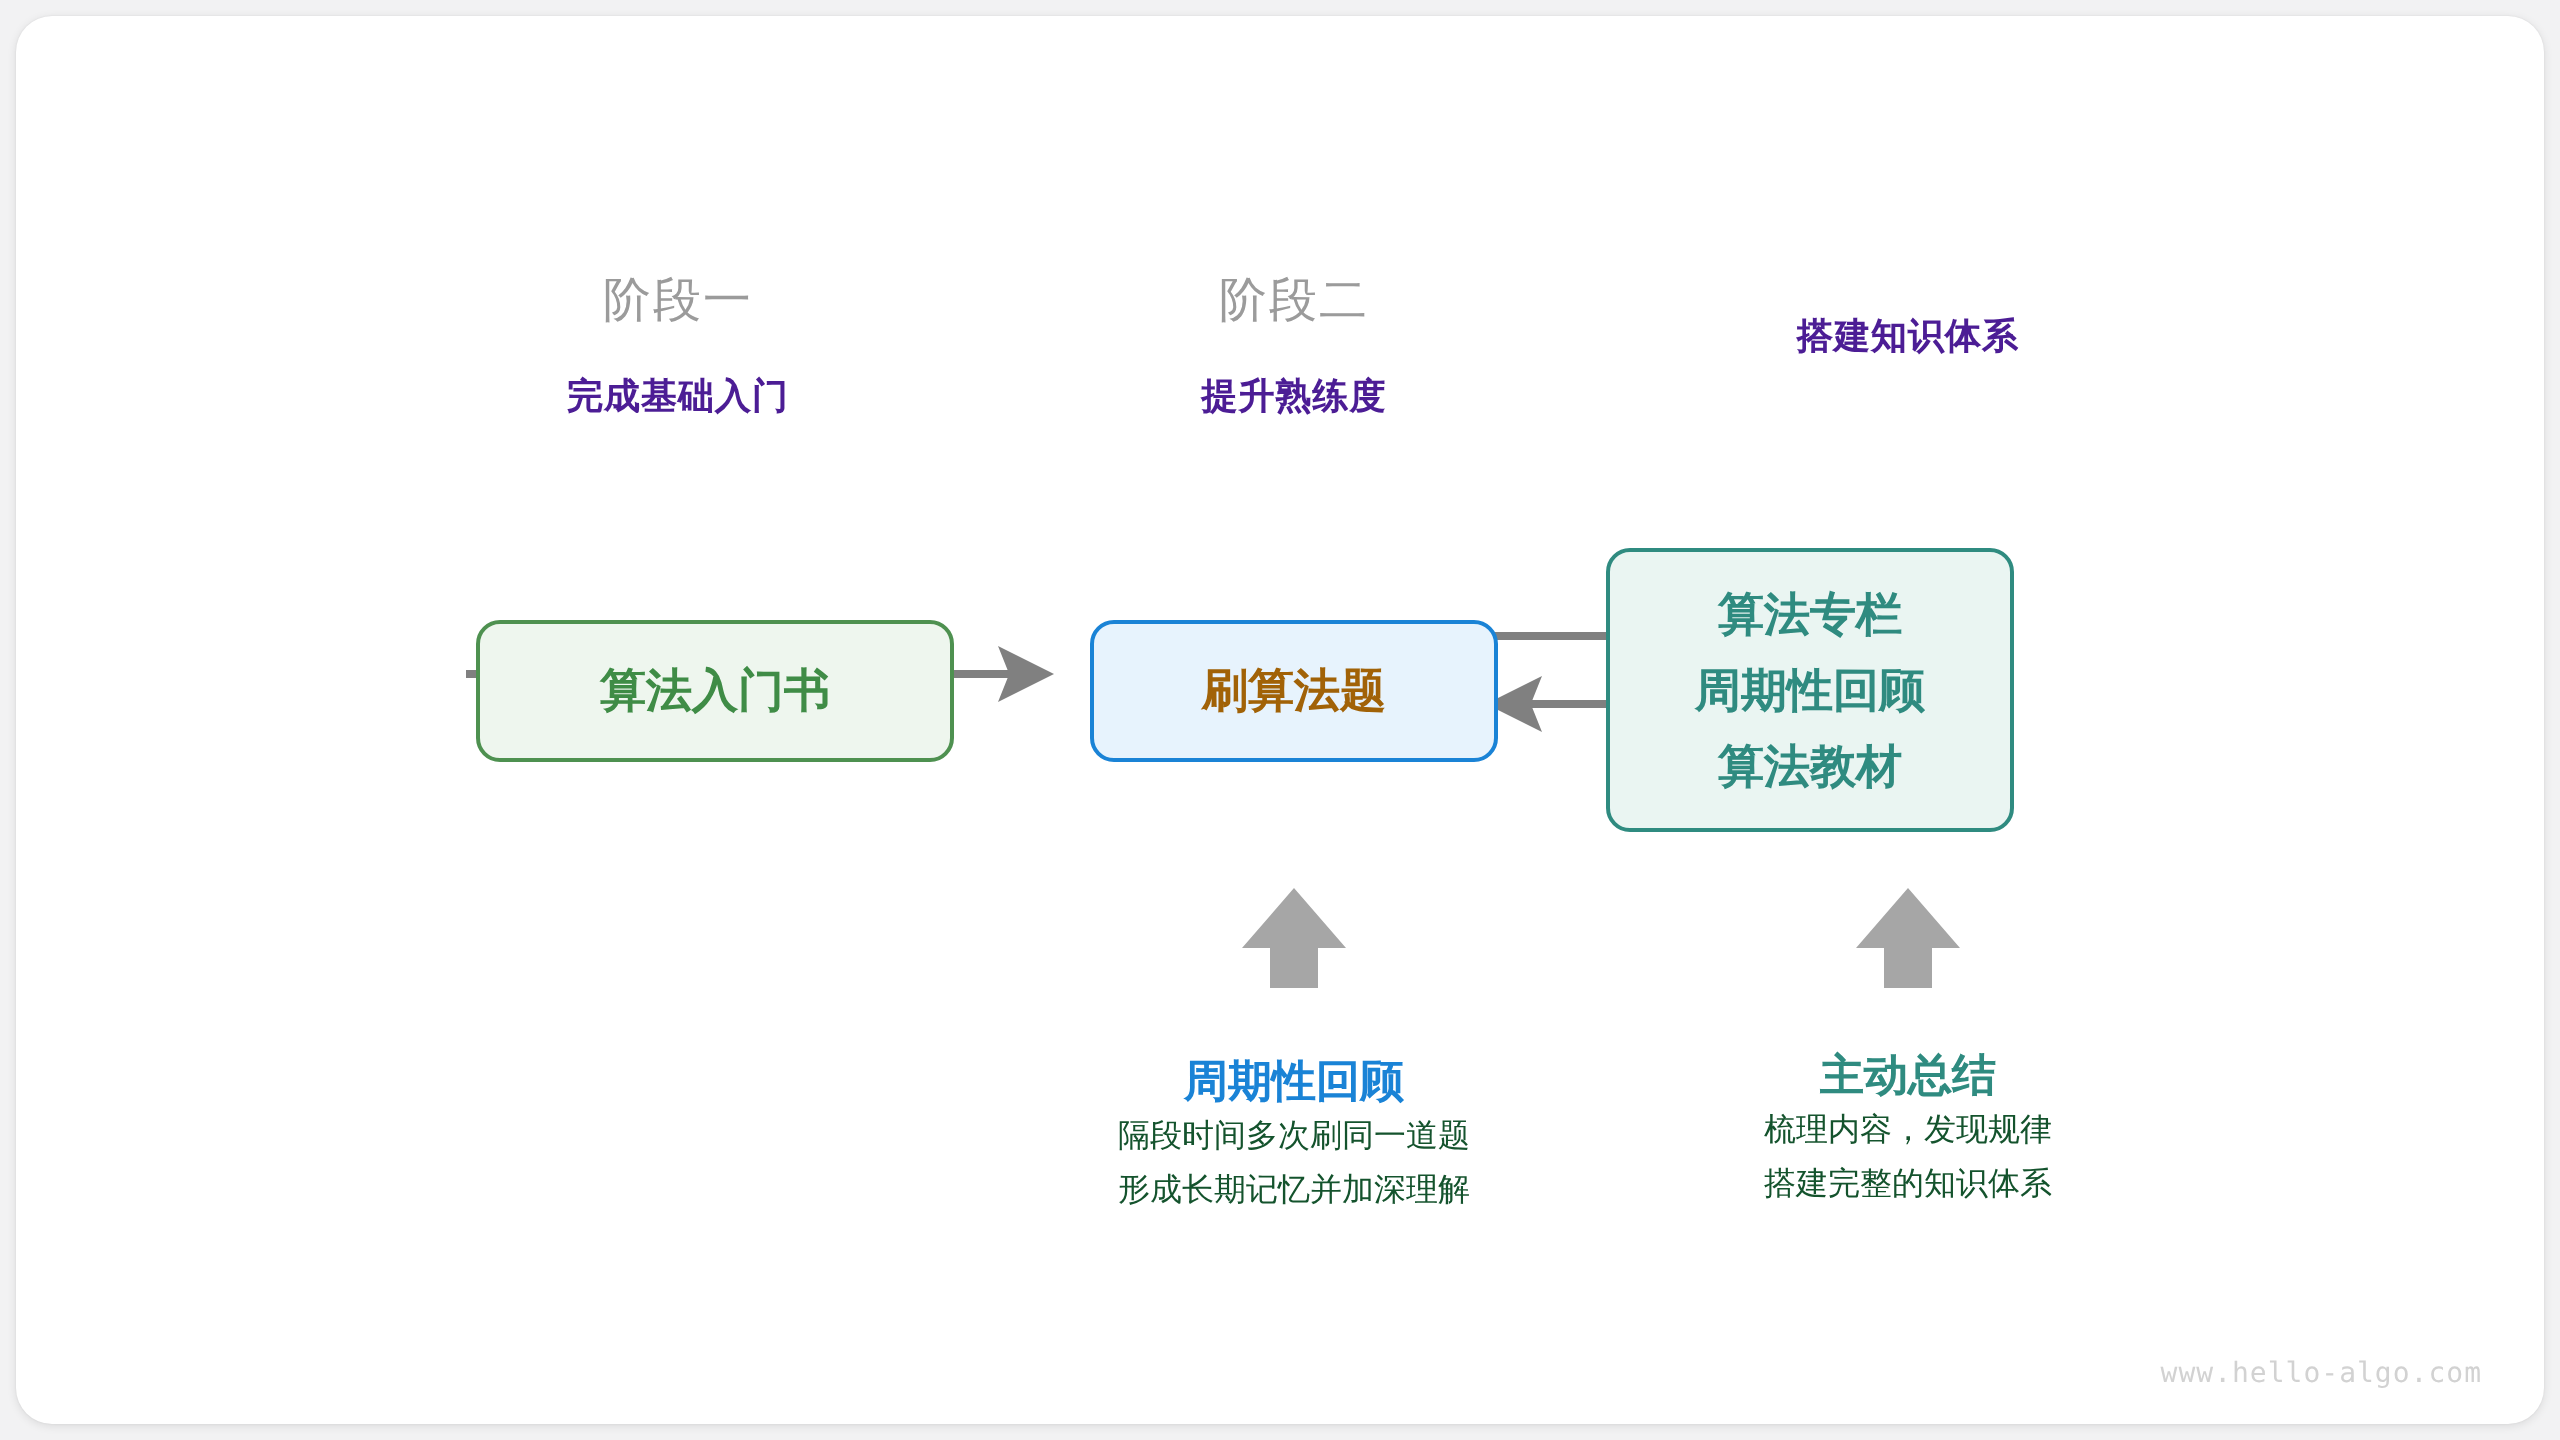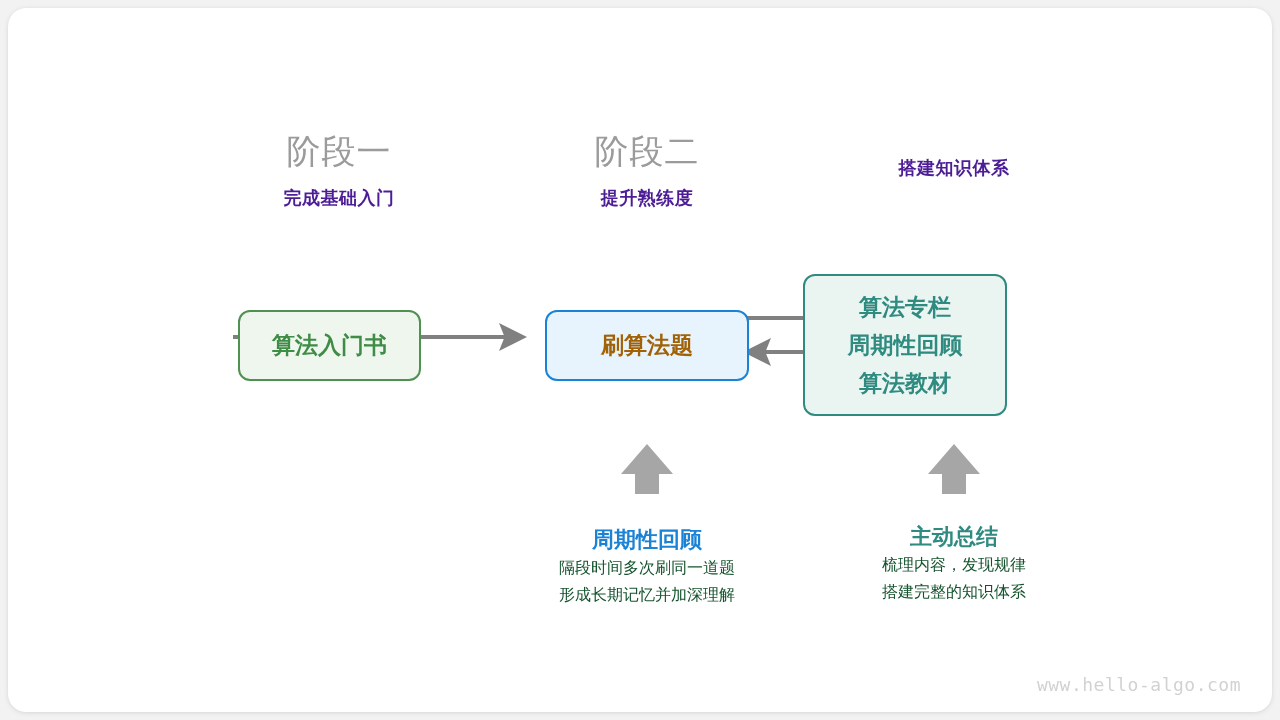--- a/index.html
+++ b/index.html
@@ -23,21 +23,21 @@
     box-shadow: 0 1px 5px rgba(0,0,0,0.10), 0 0 1px rgba(0,0,0,0.08);
     overflow: hidden;
   }
 
   .stage-head {
     position: absolute;
     text-align: center;
     width: 300px;
   }
   .stage-title {
-    font-size: 34px;
+    font-size: 24px;
     font-weight: 400;
     color: #9b9b9b;
     line-height: 30px;
     letter-spacing: 1px;
   }
   .stage-sub {
     font-size: 18px;
     font-weight: bold;
     color: #4c1d95;
     line-height: 26px;
@@ -52,21 +52,21 @@
     display: flex;
     flex-direction: column;
     align-items: center;
     justify-content: center;
     font-weight: bold;
   }
 
   .node-book {
     left: 230px;
     top: 302px;
-    width: 183px;
+    width: 239px;
     height: 71px;
     background: #eef6ee;
     border: 2px solid #4e9150;
     color: #3f8c46;
     font-size: 23px;
   }
 
   .node-practice {
     left: 537px;
     top: 302px;
@@ -118,21 +118,21 @@
     line-height: 27px;
     font-weight: 400;
   }
   .note-desc .line { display: block; }
 
   #watermark {
     position: absolute;
     right: 31px;
     bottom: 17px;
     font-family: "DejaVu Sans Mono", "Liberation Mono", monospace;
-    font-size: 18px;
+    font-size: 14px;
     color: #d2d2d2;
     letter-spacing: 0.5px;
   }
 </style>
 </head>
 <body>
 
 <div id="card">
 
   <div class="stage-head" style="left:181px; top:128px;">

